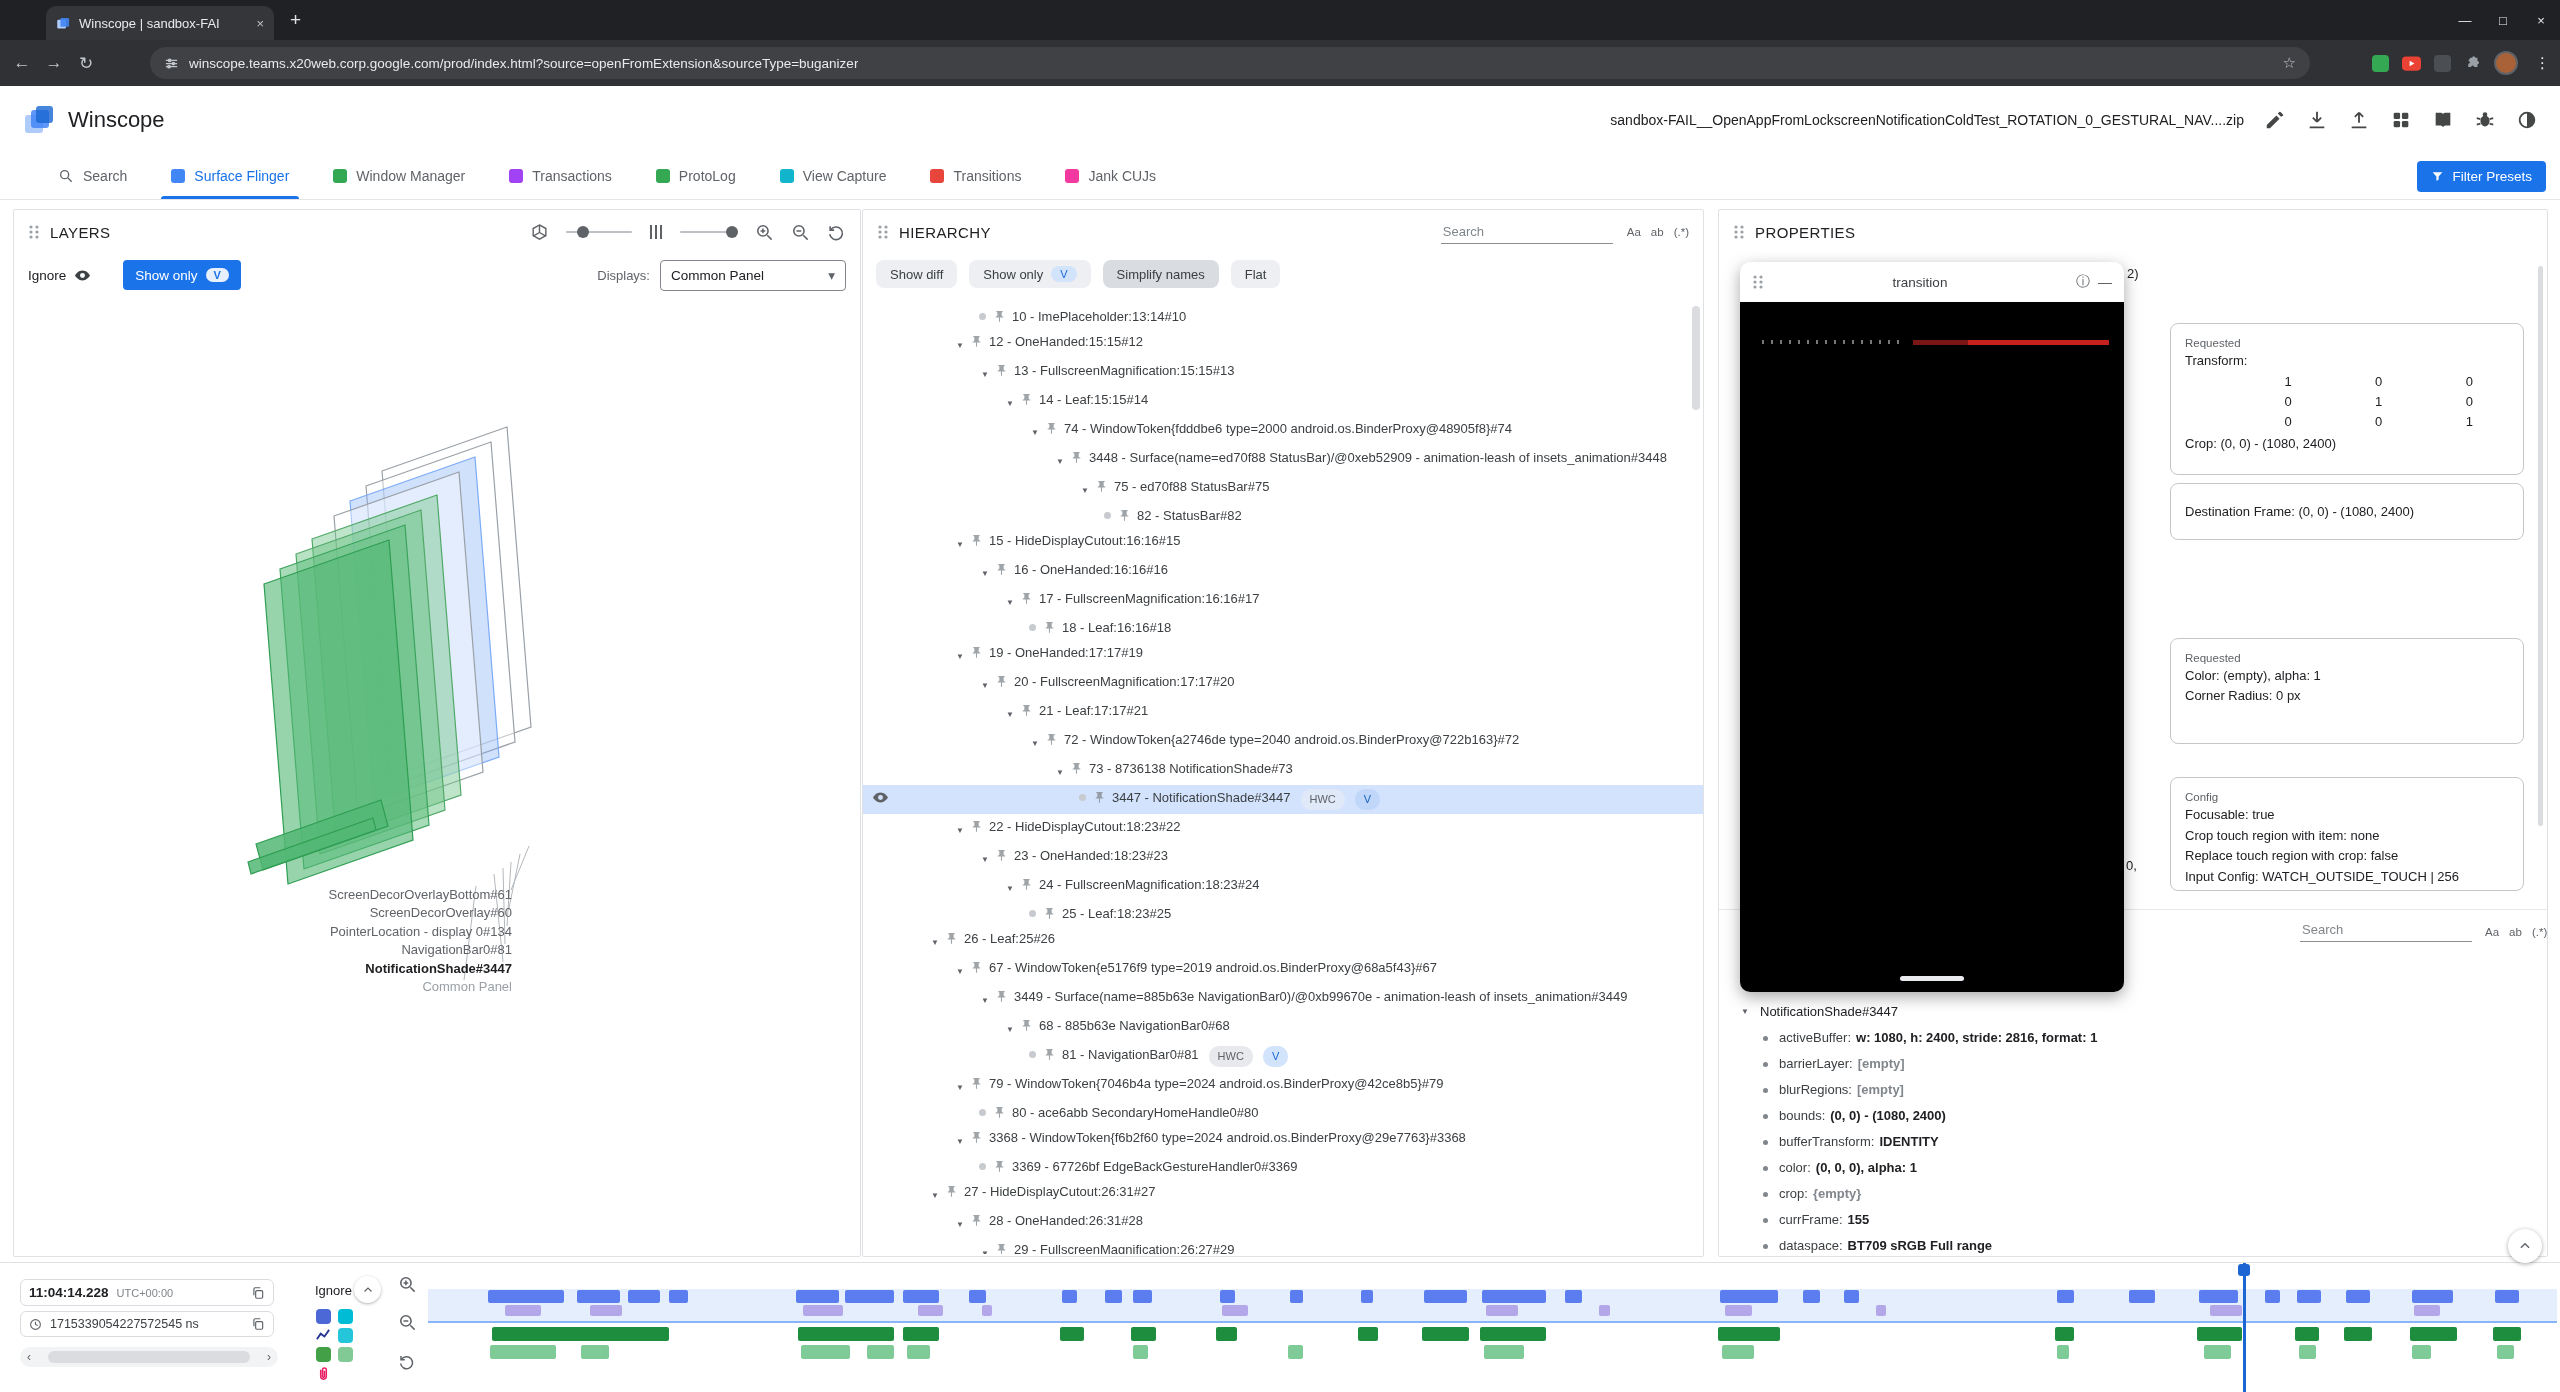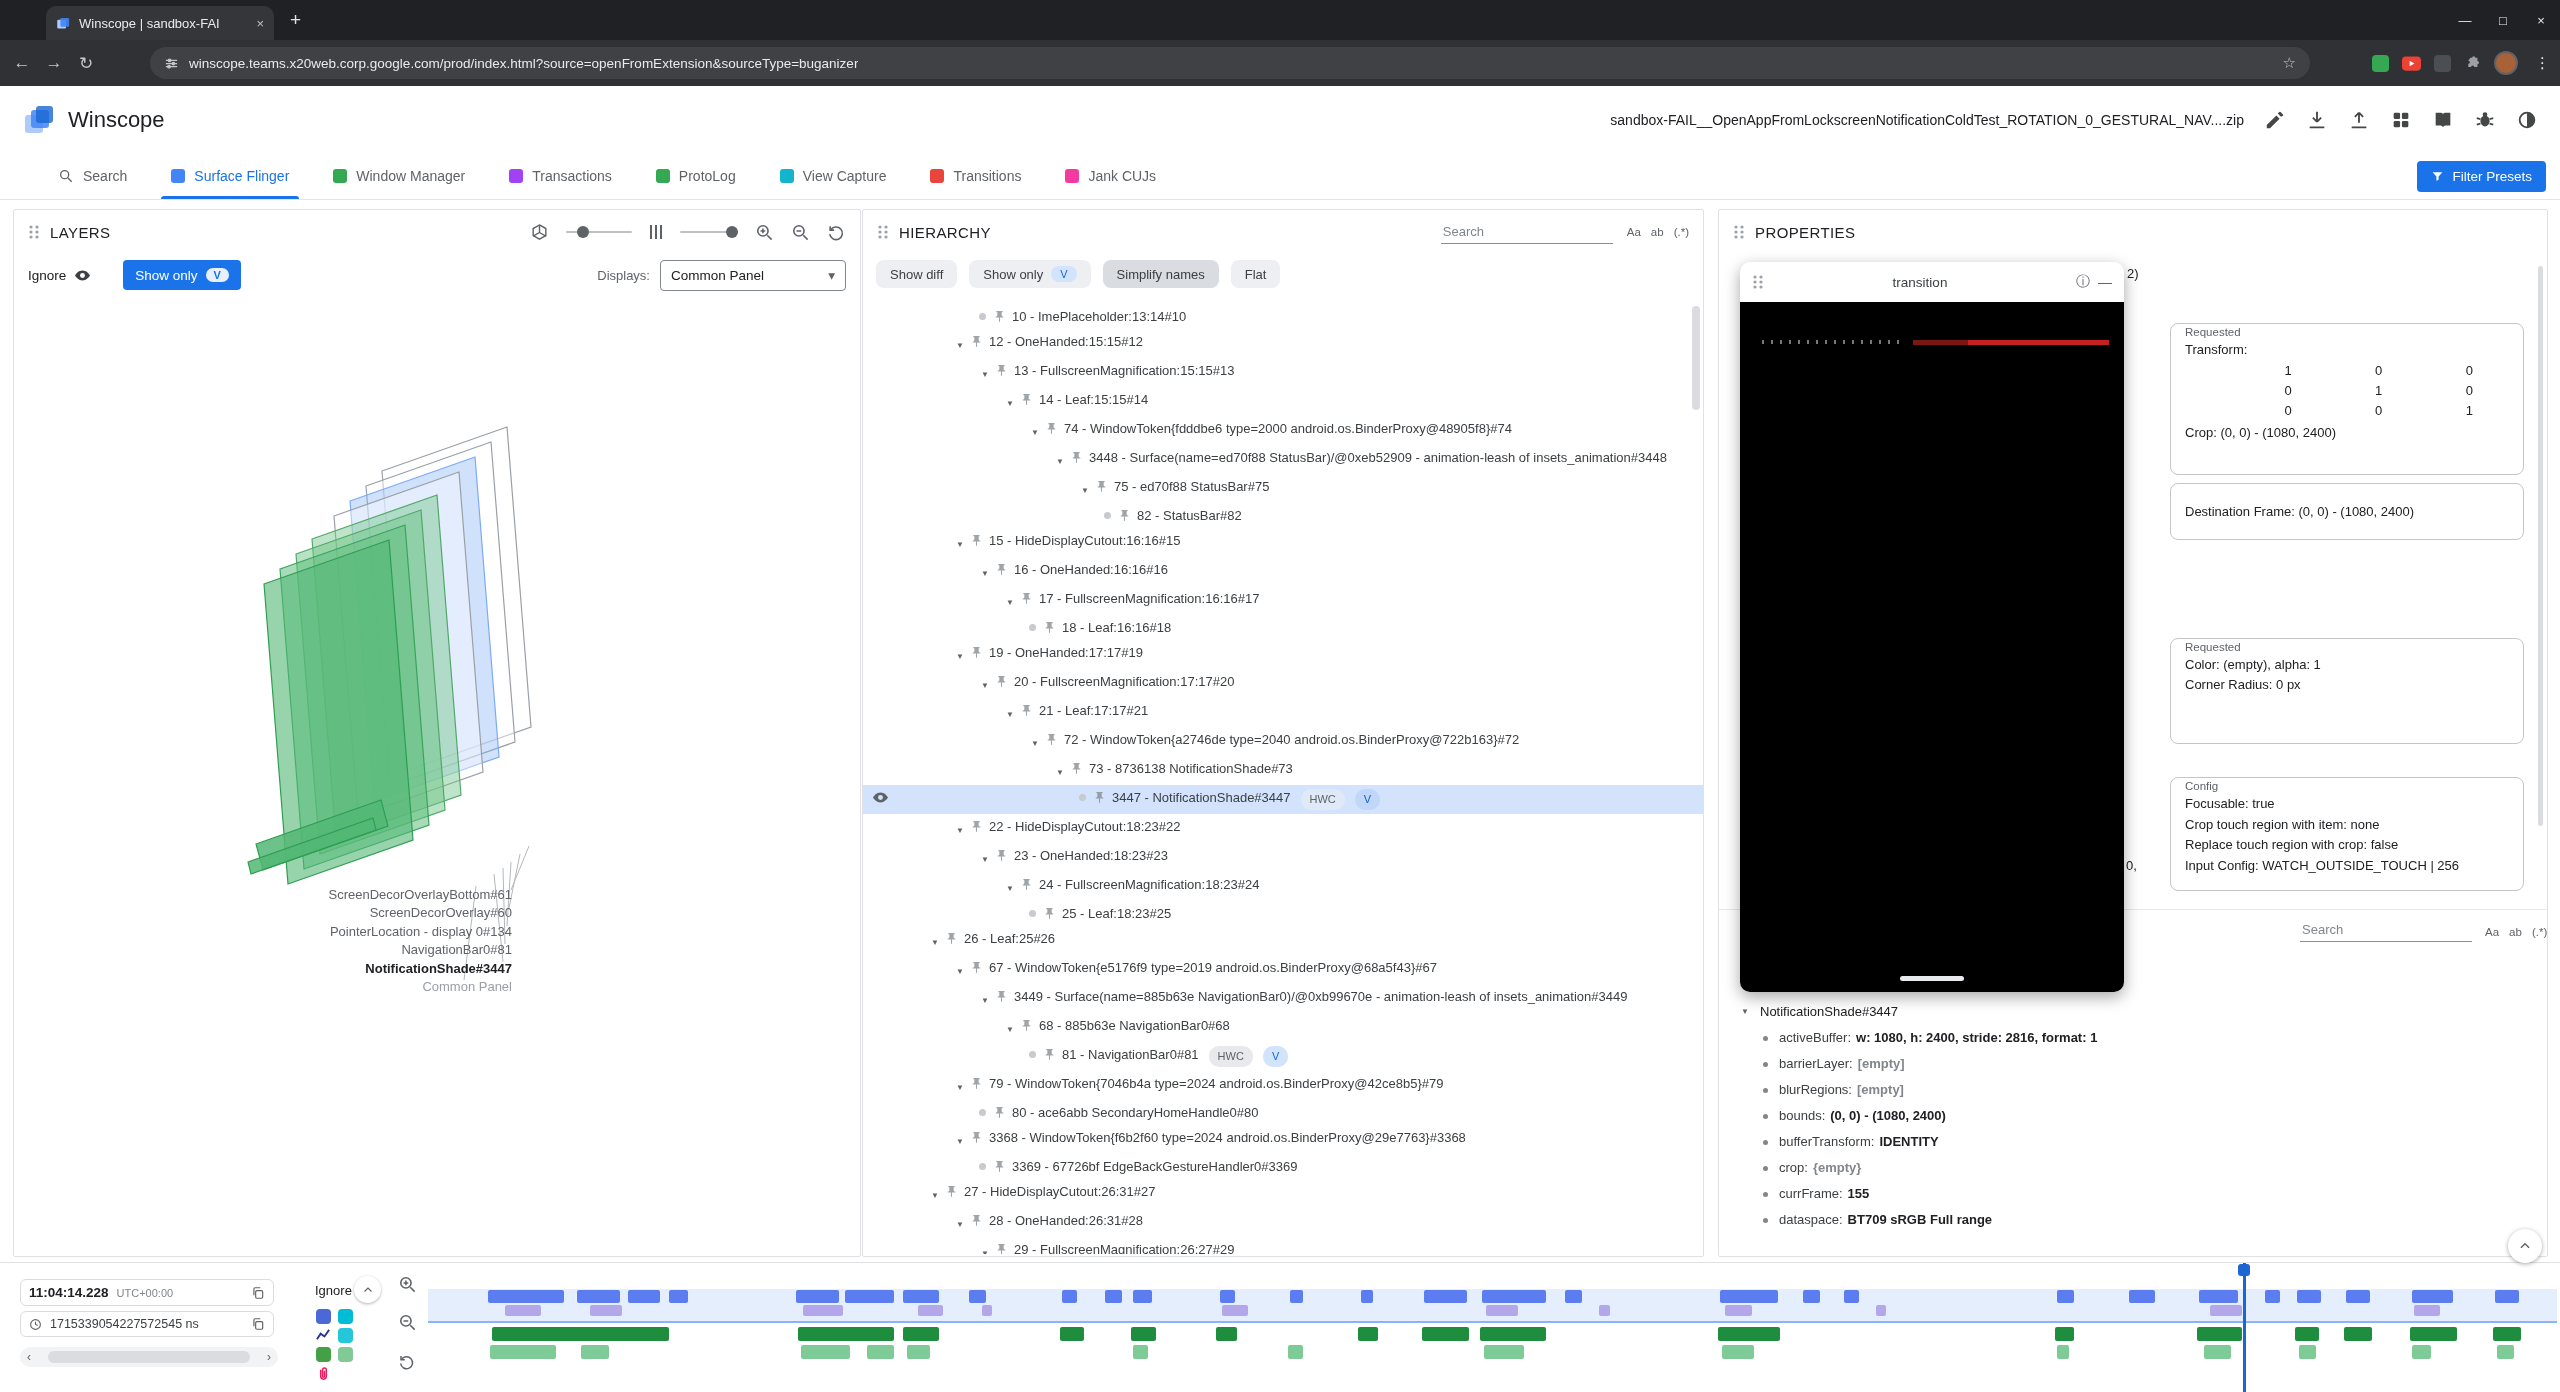--- a/index.html
+++ b/index.html
@@ -83,21 +83,21 @@
   .pin{flex:none;margin:2px 6px 0 2px;opacity:.75}
   .hlabel{flex:0 1 auto}
   .badge{flex:none;margin-left:10px;font-size:11px;padding:2px 9px;border-radius:10px;background:#e7e9ec;color:#5f6368}
   .badge.v{background:#d2e3fc;color:#1967d2}
   .hrow.selected .badge{background:#e0e9f8}
   .hrow.selected .badge.v{background:#c0d7fa;color:#1760c4}
   .vscroll{position:absolute;width:8px;border-radius:4px;background:#dadce0}
 
   
   .frag{position:absolute;font-size:13px;color:#202124}
-  .card{position:absolute;left:451px;width:354px;border:1px solid #c4c7c5;border-radius:8px;padding:0 14px;font-size:13px;line-height:20px;color:#202124}
+  .card{position:absolute;left:451px;width:354px;border:1px solid #c4c7c5;border-radius:8px;padding:11px 14px;font-size:13px;line-height:20px;color:#202124}
   .card-label{font-size:11.5px;color:#5f6368;line-height:16px}
   #card-transform{top:113px;height:152px}
   #card-dest{top:273px;height:57px;display:flex;align-items:center;padding-top:0;padding-bottom:0}
   #card-color{top:428px;height:106px}
   #card-config{top:567px;height:114px;line-height:20.5px}
   .matrix{display:grid;grid-template-columns:repeat(3,1fr);width:272px;margin:1px 36px 2px auto;text-align:right}
   .pp-divider{position:absolute;left:0;right:0;top:699px;height:1px;background:#e6e8ea}
   .pp-search{position:absolute;left:581px;top:708px}
   .pp-sopts{position:absolute;left:766px;top:716px}
   #props-tree{position:absolute;left:0;right:0;top:788px;bottom:2px;overflow:hidden;font-size:13px}
@@ -850,20 +850,25 @@
           </div>
           <div class="prow">
             <span class="pbullet"></span>
             <span class="pkey">bounds:</span>
             <span class="pval">(0, 0) - (1080, 2400)</span>
           </div>
           <div class="prow">
             <span class="pbullet"></span>
             <span class="pkey">bufferTransform:</span>
             <span class="pval">IDENTITY</span>
+          </div>
+          <div class="prow">
+            <span class="pbullet"></span>
+            <span class="pkey">color:</span>
+            <span class="pval">(0, 0, 0), alpha: 1</span>
           </div>
           <div class="prow">
             <span class="pbullet"></span>
             <span class="pkey">crop:</span>
             <span class="pval muted">{empty}</span>
           </div>
           <div class="prow">
             <span class="pbullet"></span>
             <span class="pkey">currFrame:</span>
             <span class="pval">155</span>

